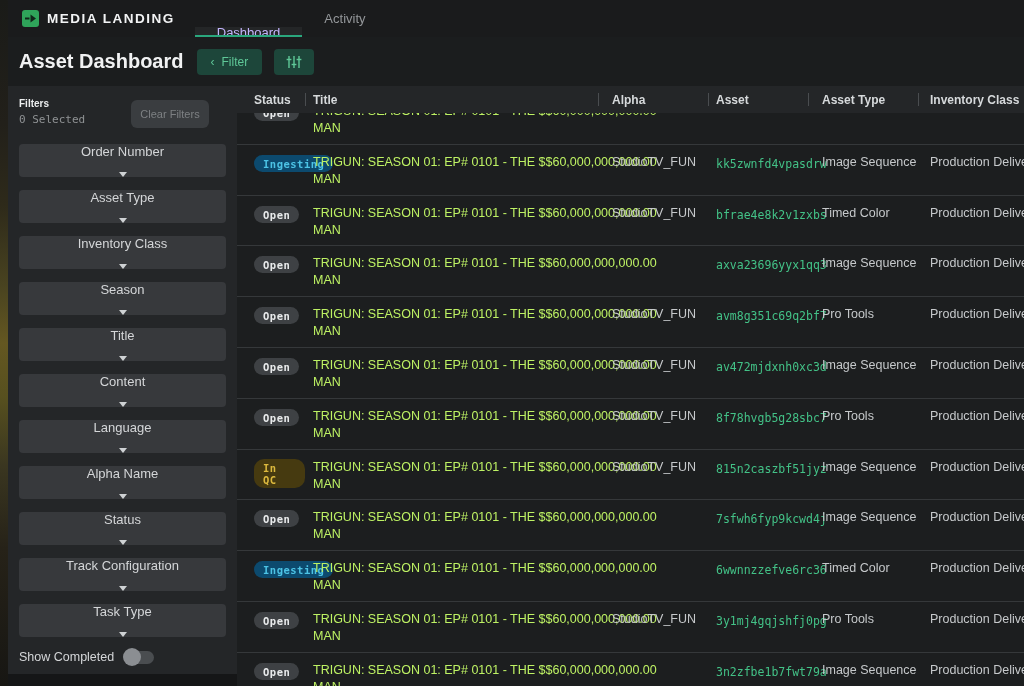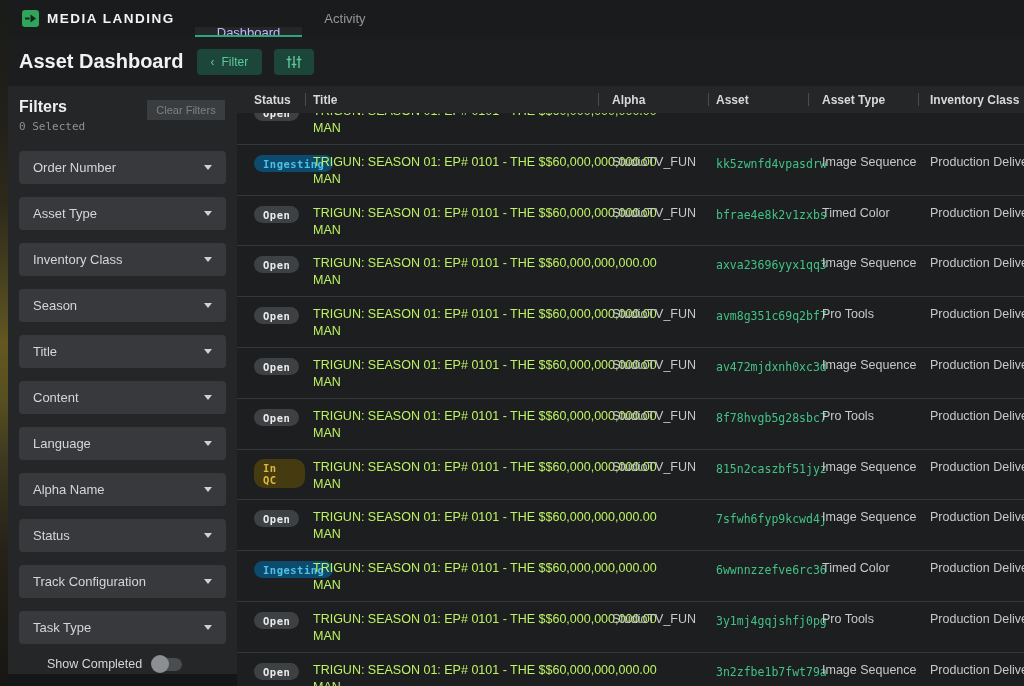--- a/index.html
+++ b/index.html
@@ -31,35 +31,35 @@
     border-radius:4px; font-size:12px; font-family:"Liberation Sans",sans-serif;
     display:flex; align-items:center; gap:7px; padding:0 14px; cursor:pointer; }
   .btn-filter { margin-left:13px; }
   .btn-sliders { margin-left:12px; padding:0 12px; }
 
   
   .side-col { position:absolute; left:8px; top:86px; width:229px; height:600px;
     background:#151617; }
   .side-panel { position:absolute; left:0; top:0; width:229px; height:588px;
     background:#242628; padding:12px 11px 0 11px; }
-  .filters-title { color:#eceeef; font-size:16px; font-weight:bold; }
+  .filters-title { color:#eceeef; font-size:10px; font-weight:bold; }
   .selected-count { color:#8f9294; font-size:11px; font-family:"DejaVu Sans Mono",monospace;
     margin-top:4px; }
-  .clear-btn { position:absolute; right:12px; top:14px; width:78px; height:20px;
-    background:#3a3d40; color:#7d8083; border:none; border-radius:1px; font-size:11px;
+  .clear-btn { position:absolute; right:28px; top:14px; width:78px; height:28px;
+    background:#3a3d40; color:#7d8083; border:none; border-radius:6px; font-size:11px;
     font-family:"Liberation Sans",sans-serif; cursor:default; }
   .dd-list { margin-top:18px; }
   .dropdown { height:33px; background:#37393c; border-radius:4px; margin-bottom:13px;
     display:flex; align-items:center; justify-content:space-between;
-    padding:0 14px; cursor:pointer; }
+    padding:0 14px; cursor:pointer;flex-direction:column; }
   .dlabel { color:#d4d6d8; font-size:13px; }
   .chev { width:0; height:0; border-left:4.5px solid transparent;
     border-right:4.5px solid transparent; border-top:5px solid #cfd2d4; }
   .show-completed { display:flex; align-items:center; gap:10px; margin-top:5px; }
-  .sc-label { color:#d4d6d8; font-size:12.5px;margin-left:28px; }
+  .sc-label { color:#d4d6d8; font-size:12.5px; }
   .toggle { width:30px; height:13px; background:#4a4d50; border-radius:7px;
     position:relative; cursor:pointer; }
   .knob { position:absolute; left:-1px; top:-2.5px; width:18px; height:18px;
     border-radius:50%; background:#8b8e92; }
 
   
   .table { position:absolute; left:237px; top:86px; width:787px; height:600px;
     background:#1c1e1f; }
   .thead { position:absolute; left:0; top:0; width:787px; height:27px;
     background:#242628; display:flex; align-items:center; z-index:2; }

